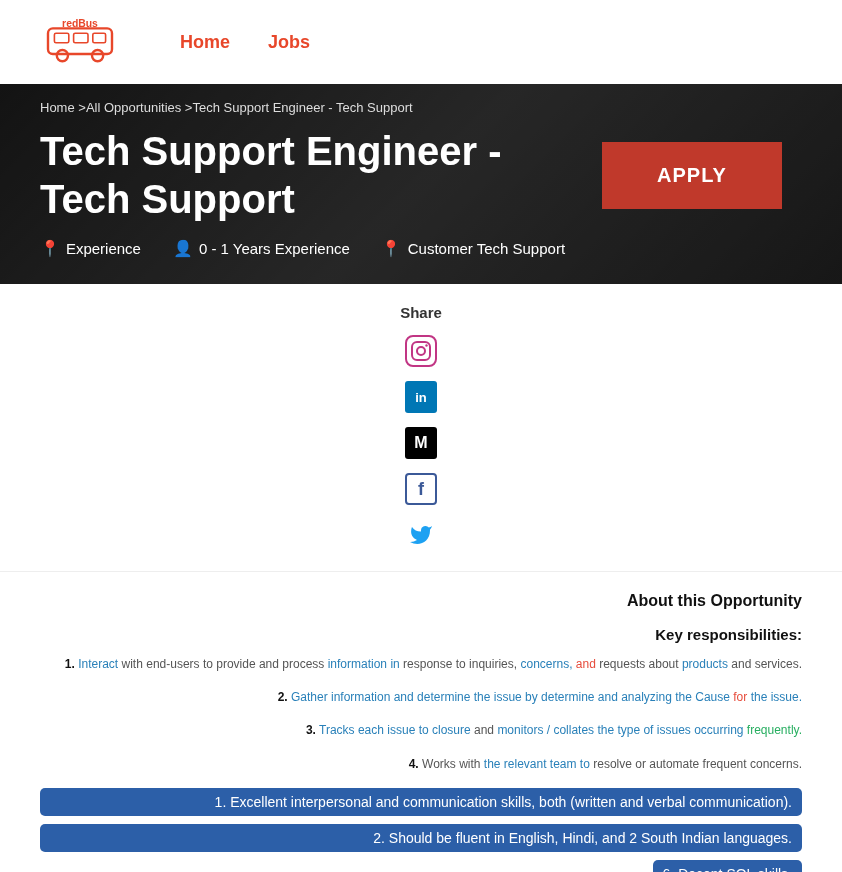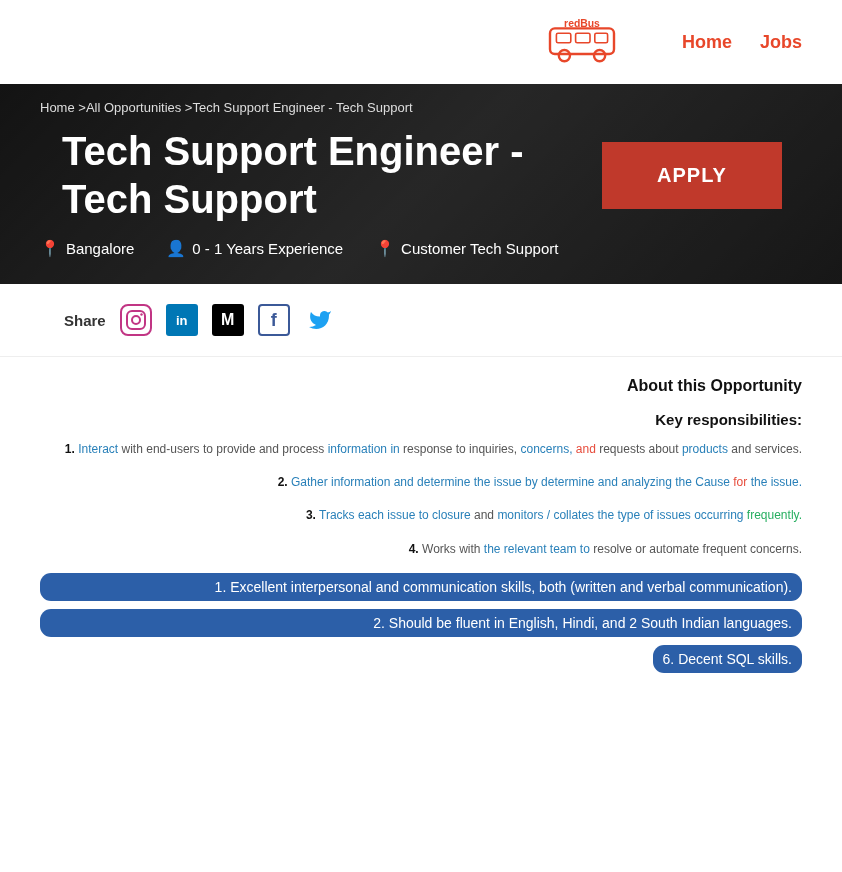--- a/index.html
+++ b/index.html
@@ -2,36 +2,36 @@
 <html><head>
   <meta charset="utf-8">
   <style>
     * { margin: 0; padding: 0; box-sizing: border-box; }
     body { font-family: Arial, sans-serif; font-size: 14px; color: #333; background: #fff; width: 842px; }
 
     
     .header {
       display: flex;
       align-items: center;
-      justify-content: flex-end;
+      justify-content: flex-start;
       padding: 12px 40px;
       background: #fff;
       gap: 60px;
     }
     .logo-container {
       display: flex;
       align-items: center;
     }
     .logo-svg {
       width: 80px;
       height: 60px;
     }
     .nav-links {
       display: flex;
-      gap: 28px;
+      gap: 38px;
       align-items: center;
     }
     .nav-link {
       font-size: 18px;
       font-weight: 600;
       color: #e8472a;
       text-decoration: none;
       cursor: pointer;
     }
 
@@ -45,21 +45,21 @@
       min-height: 200px;
     }
     .breadcrumb {
       font-size: 13px;
       color: #ddd;
       margin-bottom: 12px;
     }
     .hero-content {
       display: flex;
       align-items: center;
-      justify-content: flex-end;
+      justify-content: space-between;
     }
     .hero-title {
       font-size: 40px;
       font-weight: 800;
       color: #fff;
       line-height: 1.2;
       max-width: 540px;
     }
     .apply-btn {
       background: #c0392b;
@@ -91,20 +91,21 @@
       font-size: 16px;
     }
 
     
     .share-section {
       display: flex;
       align-items: center;
       padding: 20px 64px;
       gap: 14px;
       border-bottom: 1px solid #eee;
+      flex-direction: column;
     }
     .share-label {
       font-size: 15px;
       font-weight: 600;
       color: #333;
     }
     .social-icon {
       width: 32px;
       height: 32px;
       display: flex;
@@ -184,21 +185,21 @@
       color: #27ae60;
     }
     .skill-item {
       background: #2c5fa8;
       color: #fff;
       padding: 6px 10px;
       margin-bottom: 8px;
       display: inline-block;
       width: 100%;
       font-size: 14px;
-      border-radius: 11px;
+      border-radius: 5px;
     }
   </style>
 </head>
 <body>
 
 <div class="header">
   <div class="logo-container">
     <svg class="logo-svg" viewBox="0 0 100 70" xmlns="http://www.w3.org/2000/svg">
 
       <rect x="10" y="18" width="80" height="32" rx="6" ry="6" fill="none" stroke="#e8472a" stroke-width="3"></rect>
@@ -221,21 +222,21 @@
 
 <div class="hero">
   <div class="breadcrumb">Home &gt;All Opportunities &gt;Tech Support Engineer - Tech Support</div>
   <div class="hero-content">
     <h1 class="hero-title">Tech Support Engineer - Tech Support</h1>
     <button class="apply-btn">APPLY</button>
   </div>
   <div class="hero-meta">
     <div class="meta-item">
       <span class="meta-icon">📍</span>
-      <span>Bangalore</span>
+      <span>Experience</span>
     </div>
     <div class="meta-item">
       <span class="meta-icon">👤</span>
       <span>0 - 1 Years Experience</span>
     </div>
     <div class="meta-item">
       <span class="meta-icon">📍</span>
       <span>Customer Tech Support</span>
     </div>
   </div>

